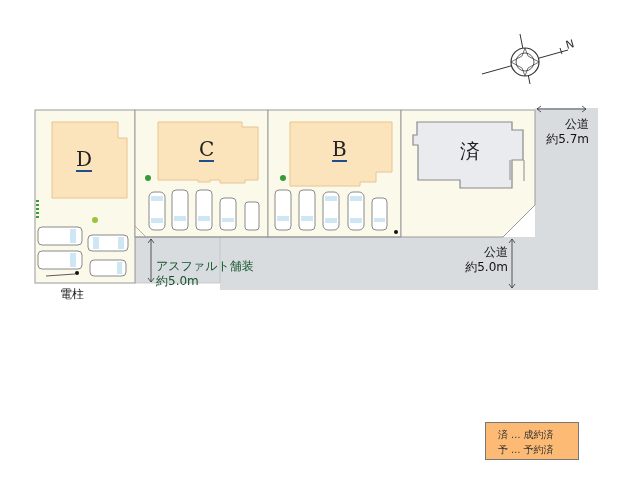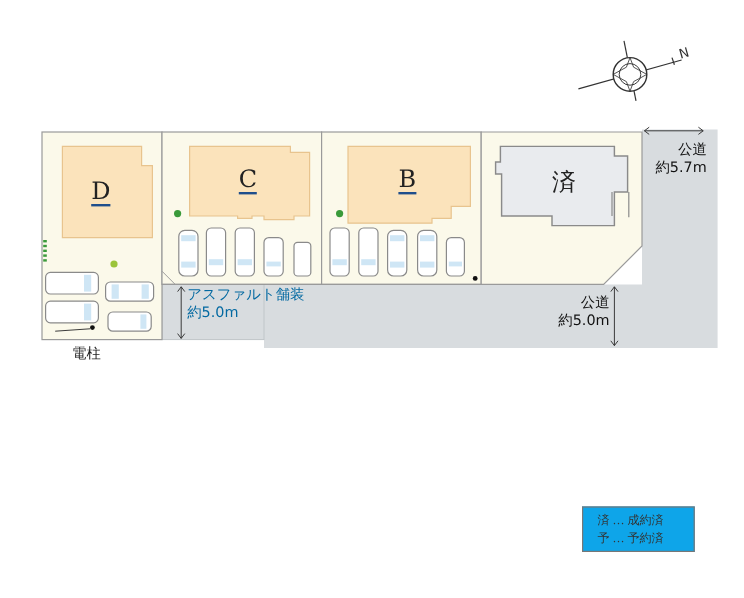--- a/index.html
+++ b/index.html
@@ -1,22 +1,22 @@
 <!DOCTYPE html>
 <html><head>
 <meta charset="utf-8">
 <style>
   html, body { margin:0; padding:0; background:#ffffff; }
   body { width:620px; height:498px; position:relative; overflow:hidden; font-family:"DejaVu Sans", sans-serif; }
   .abs { position:absolute; }
   .serif { font-family:"DejaVu Serif", serif; }
   .legend {
     position:absolute; left:485px; top:422px; width:94px; height:38px;
-    border:1px solid #777; background:#0ea5e9;
-    font-family:Liberation Serif, serif; font-size:10px; color:#333;
+    border:1px solid #777; background:#fdba74;
+    font-family:Liberation Sans, sans-serif; font-size:10px; color:#333;
     padding:4px 0 0 12px; box-sizing:border-box; line-height:15px;
   }
 </style>
 </head>
 <body>
 
 <div class="abs" style="left:480px;top:28px;width:100px;height:60px;">
   <svg width="100" height="60">
     <line x1="2" y1="46" x2="88" y2="22" stroke="#333" stroke-width="1"></line>
     <line x1="40" y1="6" x2="50" y2="56" stroke="#333" stroke-width="1"></line>
@@ -120,21 +120,21 @@
   </g>
 </svg>
 
   
   <div class="abs serif" style="left:76px;top:148px;font-size:20px;color:#222;border-bottom:2px solid #1f4e8c;line-height:22px;">D</div>
   <div class="abs serif" style="left:199px;top:138px;font-size:20px;color:#222;border-bottom:2px solid #1f4e8c;line-height:22px;">C</div>
   <div class="abs serif" style="left:332px;top:138px;font-size:20px;color:#222;border-bottom:2px solid #1f4e8c;line-height:22px;">B</div>
   <div class="abs" style="left:460px;top:140px;font-size:20px;color:#222;line-height:22px;">済</div>
 
   
-  <div class="abs" style="left:156px;top:238px;font-size:12px;color:#0369a1;line-height:15px;">
+  <div class="abs" style="left:156px;top:259px;font-size:12px;color:#14532d;line-height:15px;">
     <div>アスファルト舗装</div>
     <div>約5.0m</div>
   </div>
   <div class="abs" style="left:446px;top:245px;width:62px;text-align:right;font-size:12px;color:#111;line-height:15px;">
     <div>公道</div>
     <div>約5.0m</div>
   </div>
   <div class="abs" style="left:535px;top:117px;width:54px;text-align:right;font-size:12px;color:#111;line-height:15px;">
     <div>公道</div>
     <div>約5.7m</div>

